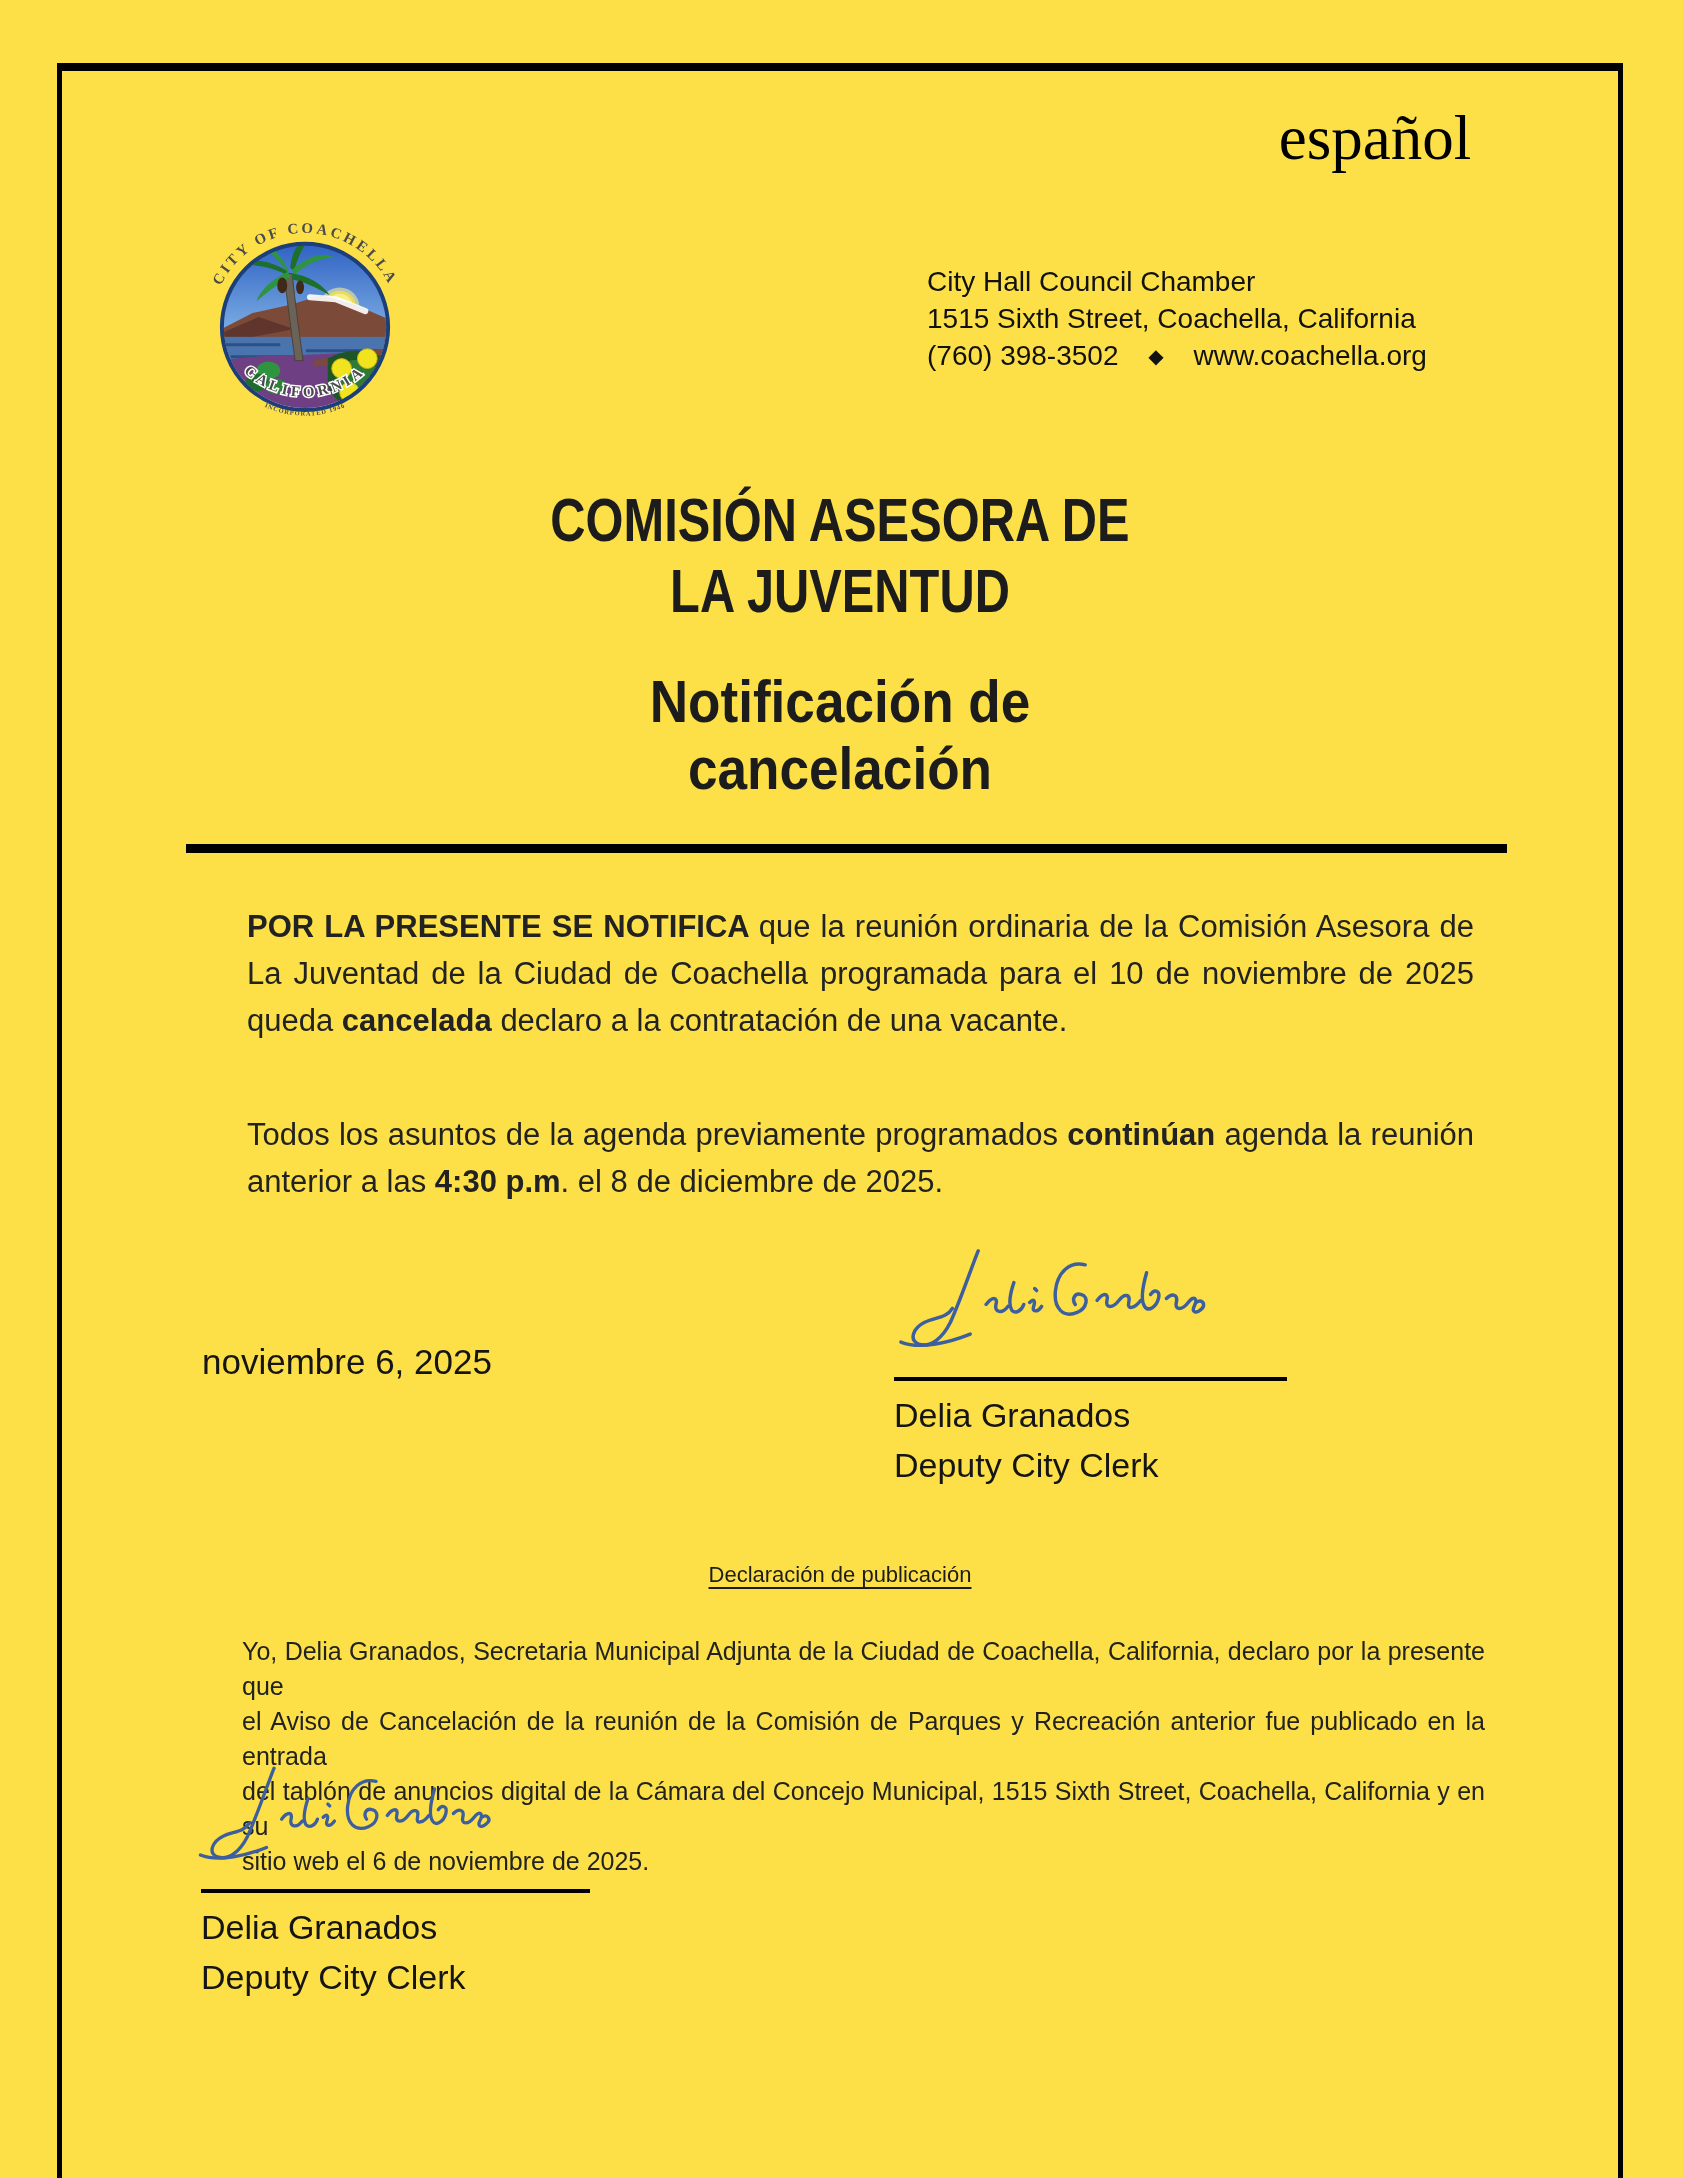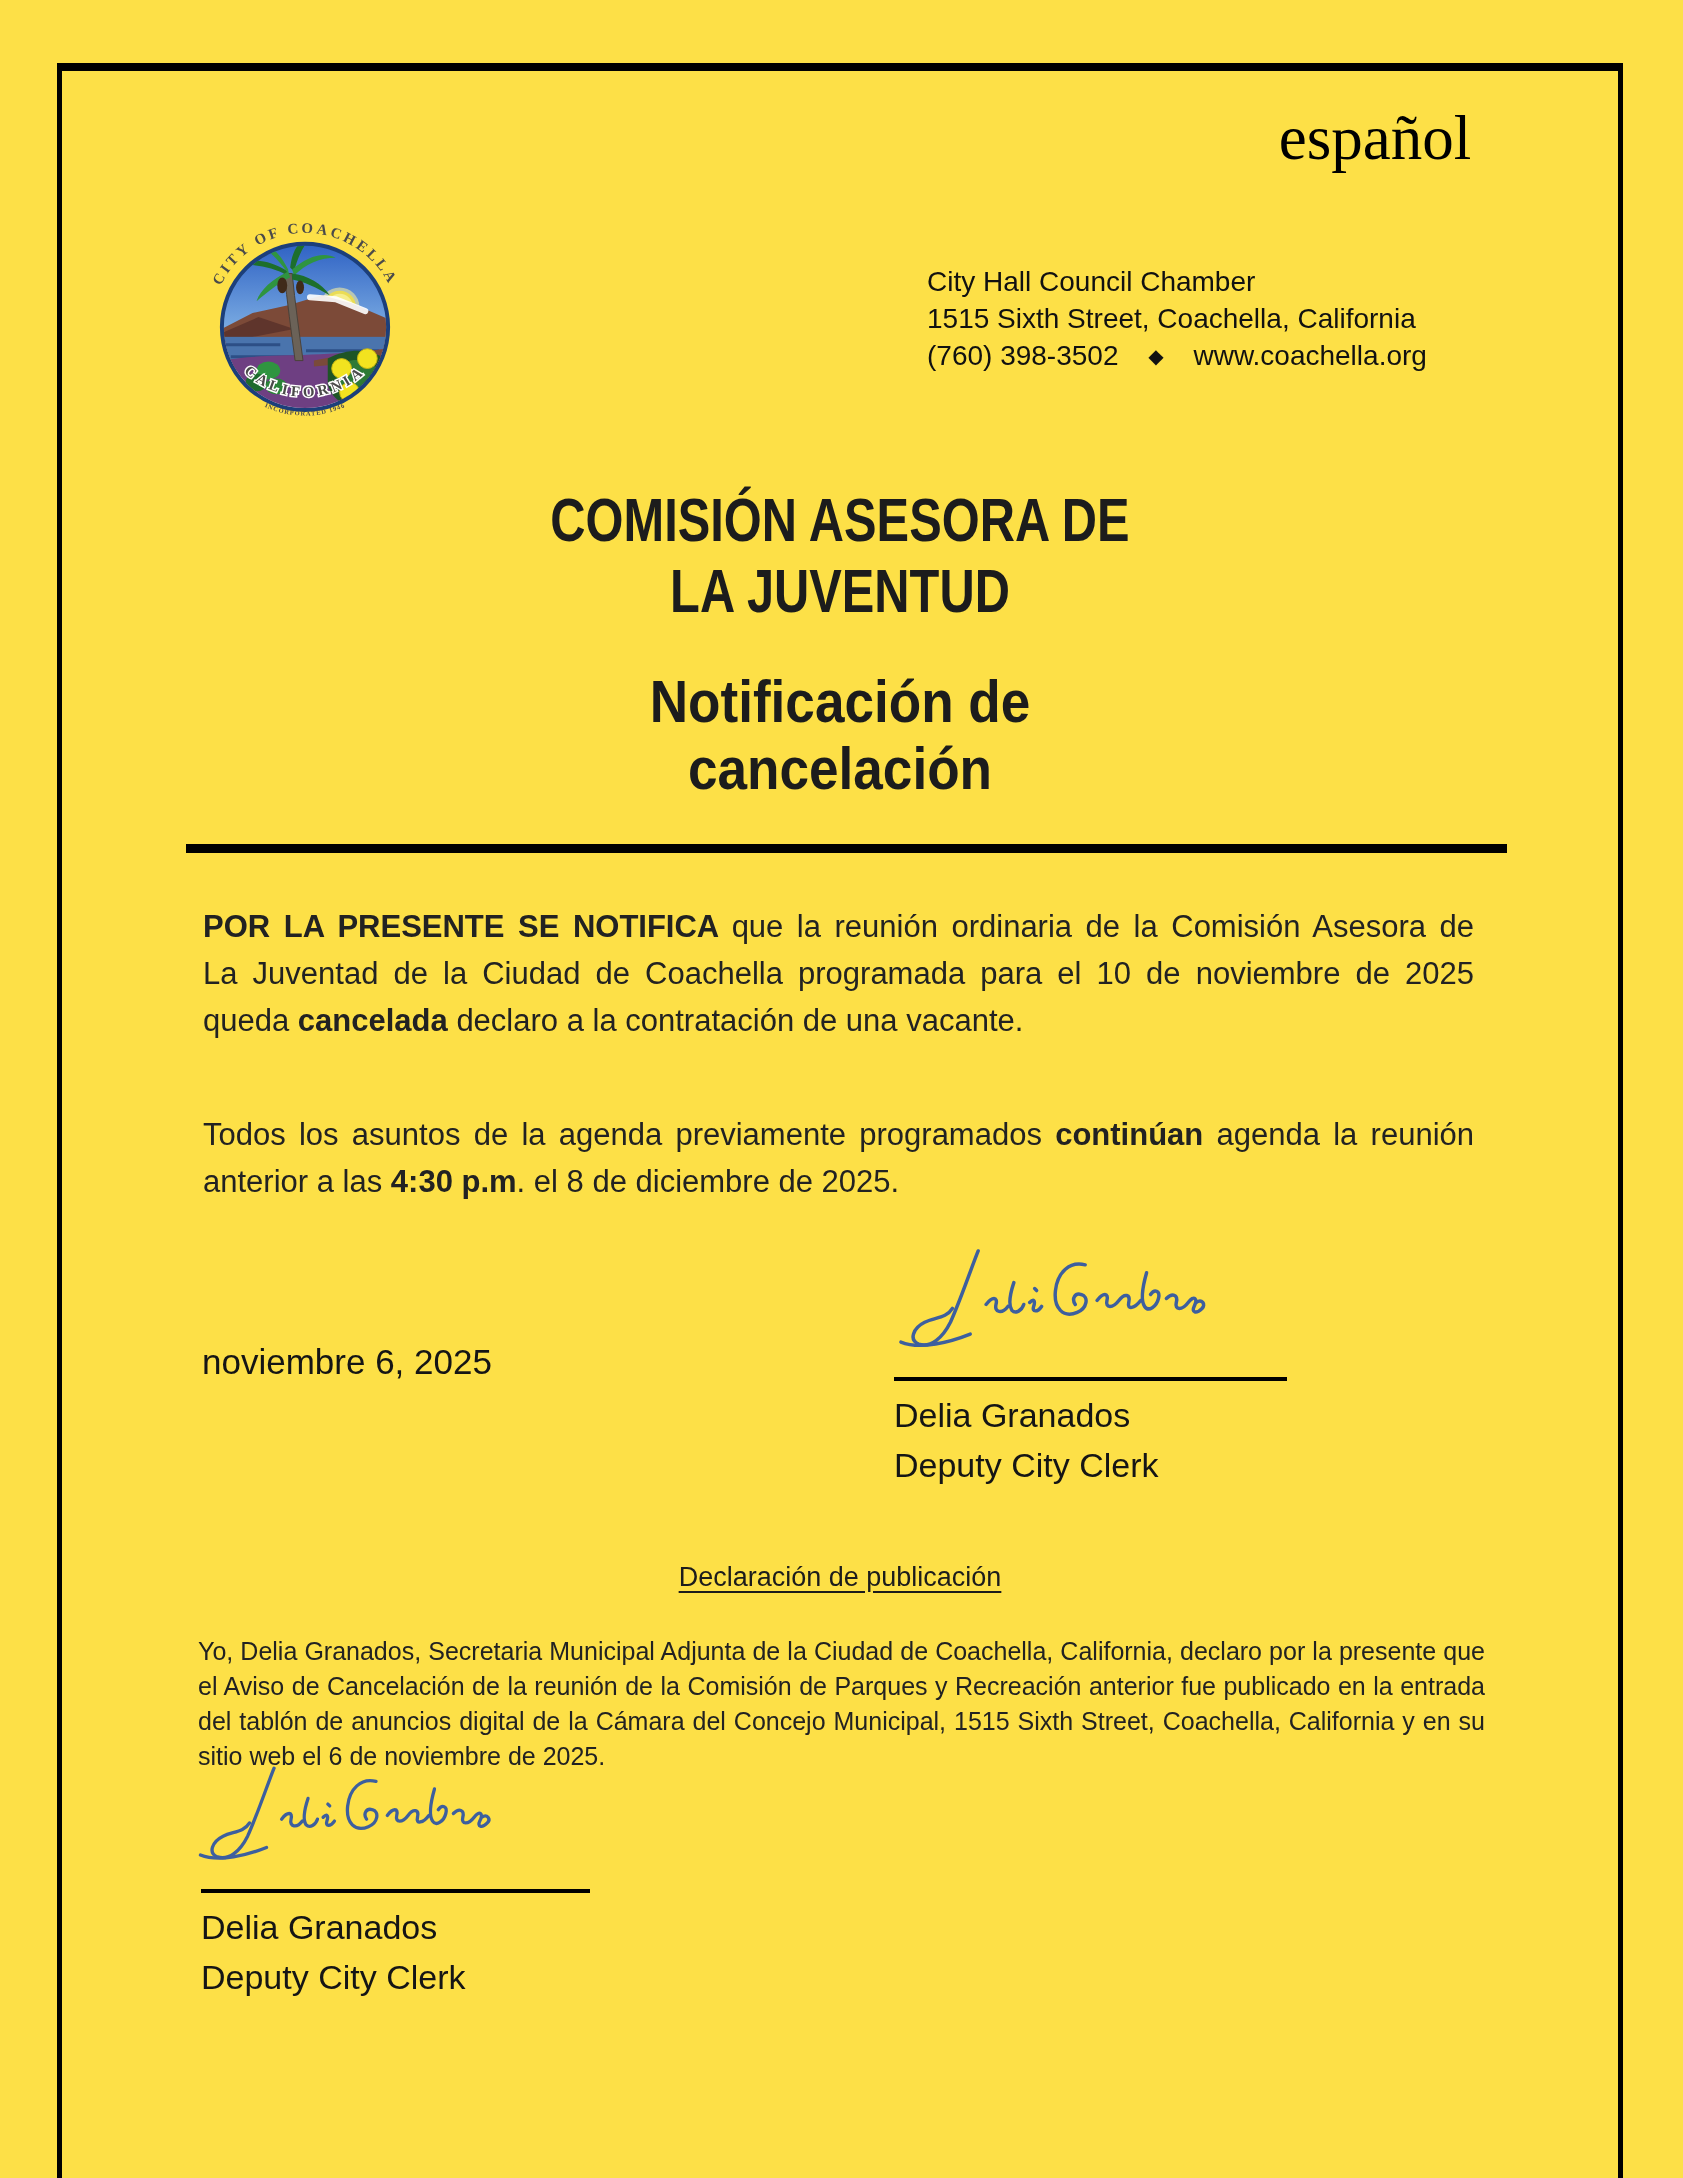--- a/index.html
+++ b/index.html
@@ -17,38 +17,38 @@
     text-align:center;color:#000;
   }
   .seal{position:absolute;left:211px;top:210px;width:188px;height:226px;}
   .contact{position:absolute;left:927px;top:263px;font-size:28px;line-height:37px;color:#111;}
   .contact .sep{font-size:20px;margin:0 22px;vertical-align:2px;}
   .title-block{position:absolute;left:62px;width:1556px;text-align:center;color:#1c1c1c;font-weight:bold;}
   .t1{top:485px;font-size:61px;line-height:71px;letter-spacing:0px;transform:scaleX(0.80);transform-origin:50% 0;}
   .t2{top:669px;font-size:59px;line-height:67px;transform:scaleX(0.90);transform-origin:50% 0;}
   .rule{position:absolute;left:186px;top:844px;width:1321px;height:9px;background:#000;}
   .para{position:absolute;font-size:31px;line-height:47px;color:#222;}
-  .para .pline{text-align:justify;text-align-last:justify;}
+  .para .pline{text-align:justify;text-align-last:justify;margin-left:44px;}
   .para .pline.last{text-align-last:left;}
   .b{font-weight:bold;}
   .p1{left:203px;top:903px;width:1271px;}
   .p2{left:203px;top:1111px;width:1271px;}
   .sig-svg{position:absolute;}
   .sig1{left:891px;top:1243px;width:317px;height:111px;}
   .sig2{left:191px;top:1758px;width:302px;height:111px;}
   .date-line{position:absolute;left:202px;top:1342px;font-size:35px;color:#151515;}
   .sigline{position:absolute;height:4px;background:#000;}
   .sigline1{left:894px;top:1377px;width:393px;}
   .sigline2{left:201px;top:1889px;width:389px;}
   .nameblock{position:absolute;font-size:34px;line-height:50px;color:#151515;}
   .nb1{left:894px;top:1390px;}
   .nb2{left:201px;top:1902px;}
   .decl-heading{
     position:absolute;left:62px;top:1562px;width:1556px;text-align:center;
-    font-size:27px;color:#1c1c1c;
+    font-size:22px;color:#1c1c1c;
   }
   .decl-heading span{text-decoration:underline;text-underline-offset:5px;}
   .p3{left:198px;top:1634px;width:1287px;font-size:25px;line-height:35px;}
   .p3 .pline{text-align:justify;text-align-last:justify;}
   .p3 .pline.last{text-align-last:left;}
   .seal text{font-family:"Liberation Serif",serif;font-weight:bold;fill:#4a4a4a;}
 </style>
 </head>
 <body>
 

